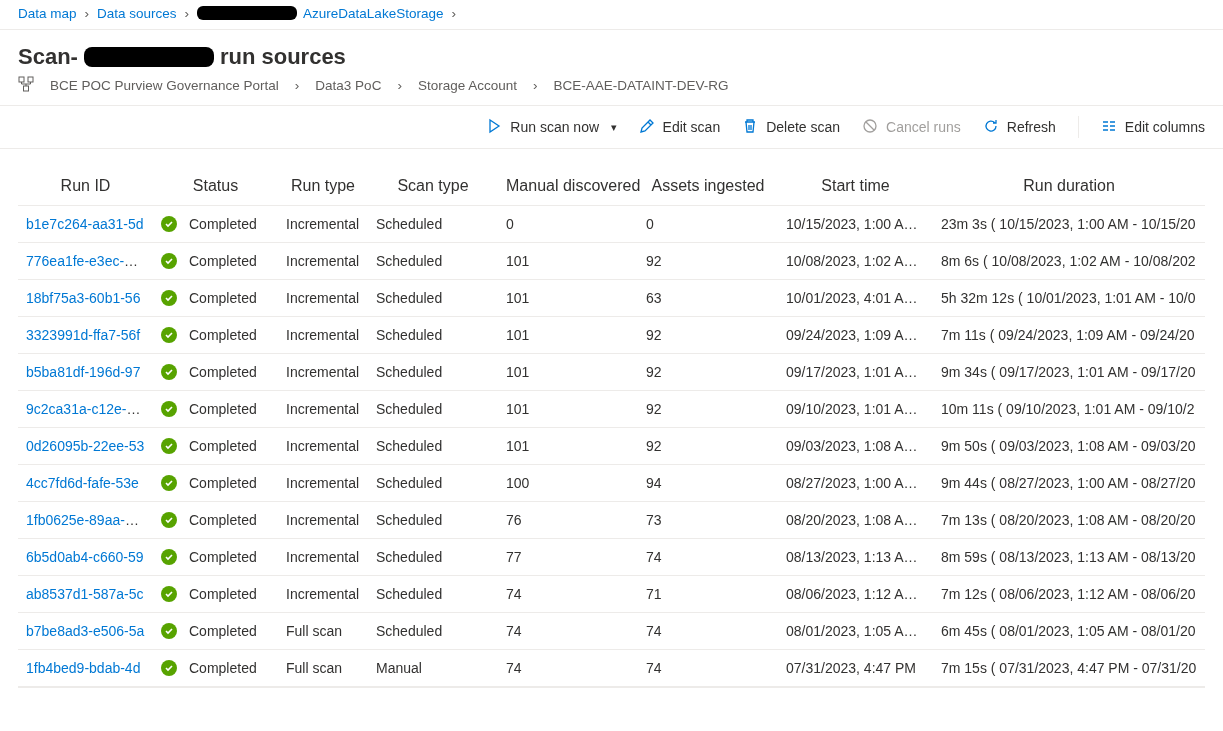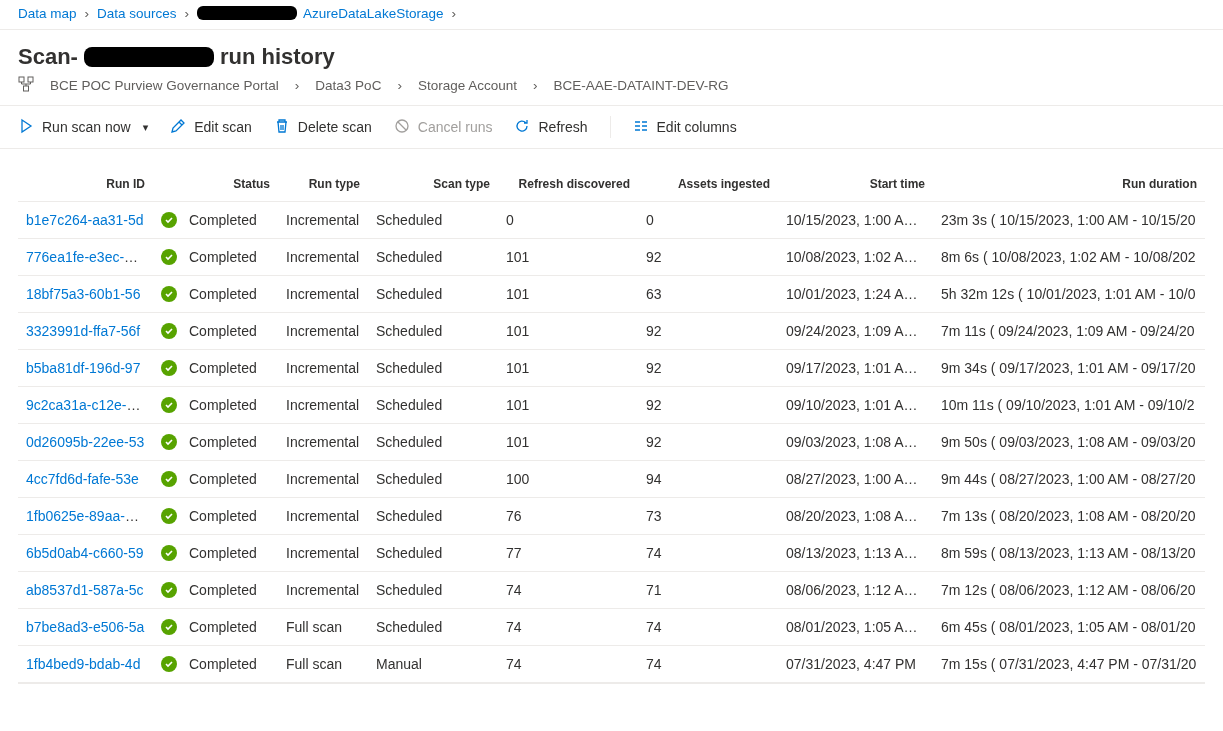--- a/index.html
+++ b/index.html
@@ -62,20 +62,21 @@
   }
   .path-row .sep { color: var(--muted); }
 
   
   .toolbar {
     display: flex;
     align-items: center;
     gap: 22px;
     padding: 10px 18px;
     border-bottom: 1px solid var(--border);
+    justify-content: flex-end;
   }
   .tbtn {
     display: inline-flex;
     align-items: center;
     gap: 8px;
     color: var(--text);
     cursor: pointer;
     font-size: 14px;
   }
   .tbtn svg { width: 16px; height: 16px; }
@@ -86,23 +87,23 @@
   
   .content { padding: 18px; }
   .count { margin-bottom: 14px; color: var(--text); }
 
   table.grid {
     width: 100%;
     border-collapse: collapse;
     table-layout: fixed;
   }
   .grid th {
-    text-align: right;
-    font-weight: 700;
-    font-size: 12px;
+    text-align: center;
+    font-weight: 400;
+    font-size: 16px;
     padding: 10px 8px;
     border-bottom: 1px solid var(--border);
     white-space: nowrap;
   }
   .grid td {
     padding: 10px 8px;
     border-bottom: 1px solid var(--border);
     white-space: nowrap;
     overflow: hidden;
     text-overflow: ellipsis;
@@ -138,21 +139,21 @@
   <span class="sep">›</span>
   <span class="redacted"></span>
   <a href="#">AzureDataLakeStorage</a>
   <span class="sep">›</span>
 </nav>
 
 <div class="header">
   <h1 class="title">
     <span>Scan-</span>
     <span class="redacted"></span>
-    <span> run history</span>
+    <span> run sources</span>
   </h1>
   <div class="path-row">
     <span>
       <svg width="16" height="16" viewBox="0 0 16 16" fill="none" stroke="#605e5c" stroke-width="1">
           <rect x="1" y="1" width="5" height="5"></rect>
           <rect x="10" y="1" width="5" height="5"></rect>
           <rect x="5.5" y="10" width="5" height="5"></rect>
           <path d="M3.5 6v2h9V6M8 8v2"></path>
         </svg>
     </span>
@@ -226,21 +227,21 @@
         <col class="col-ing">
         <col class="col-start">
         <col class="col-dur">
     </colgroup>
     <thead>
       <tr>
         <th>Run ID</th>
         <th>Status</th>
         <th>Run type</th>
         <th>Scan type</th>
-        <th>Refresh discovered</th>
+        <th>Manual discovered</th>
         <th>Assets ingested</th>
         <th>Start time</th>
         <th>Run duration</th>
       </tr>
     </thead>
     <tbody id="grid-body">
         <tr>
           <td><a href="#">b1e7c264-aa31-5d</a></td>
           <td>
             <span class="status-cell">
@@ -287,21 +288,21 @@
                   <path d="M2 5l2 2 4-4"></path>
                 </svg>
               </span>
               <span>Completed</span>
             </span>
           </td>
           <td>Incremental</td>
           <td>Scheduled</td>
           <td>101</td>
           <td>63</td>
-          <td>10/01/2023, 1:24 A…</td>
+          <td>10/01/2023, 4:01 A…</td>
           <td>5h 32m 12s ( 10/01/2023, 1:01 AM - 10/0</td>
         </tr>
         <tr>
           <td><a href="#">3323991d-ffa7-56f</a></td>
           <td>
             <span class="status-cell">
               <span class="status-icon">
                 <svg viewBox="0 0 10 10" fill="none" stroke="#fff" stroke-width="1.6">
                   <path d="M2 5l2 2 4-4"></path>
                 </svg>

